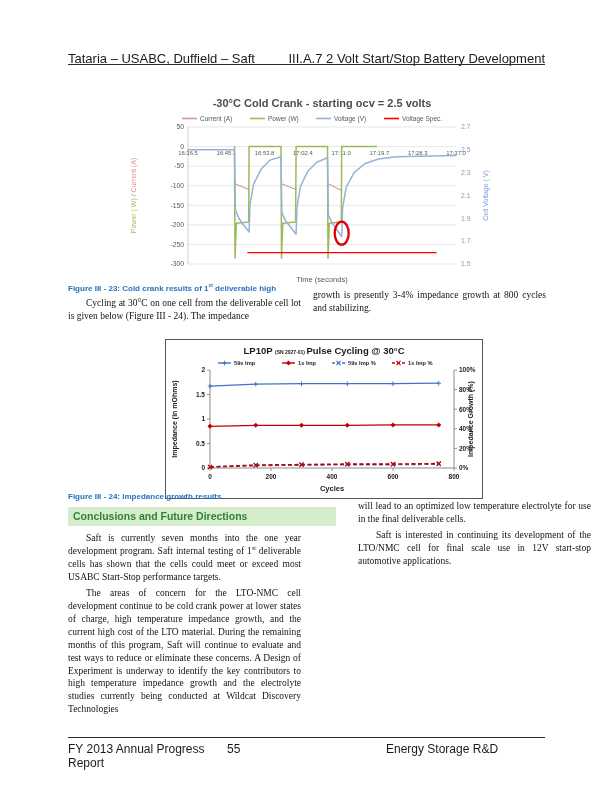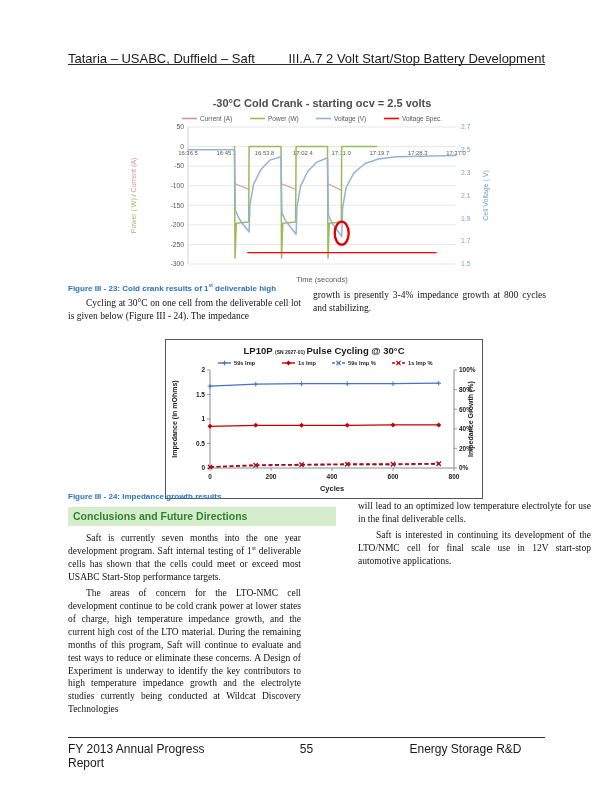--- a/index.html
+++ b/index.html
@@ -14,22 +14,22 @@
   .col{position:absolute;width:233px;font-size:9.5px;line-height:12.9px;text-align:justify;color:#131313;}
   .col p{margin:0 0 3.5px 0;}
   .indent{text-indent:18px;}
   .greenhdr{width:268px;height:19px;background:var(--green-bg,#d5edcb);color:var(--green-text,#2e8337);
             font-family:"Liberation Sans",sans-serif;font-weight:bold;font-size:10.5px;line-height:19px;
             padding-left:5px;box-sizing:border-box;}
   .abs{position:absolute;}
   .ftr{position:absolute;top:742px;left:68px;width:477px;display:flex;
        font-family:"Liberation Sans",sans-serif;font-size:12px;color:#1a1a1a;}
   .ftr span{flex:1;}
-  .ftr .c{text-align:center;}
-  .ftr .r{text-align:center;}
+  .ftr .c{text-align:left;}
+  .ftr .r{text-align:left;}
   .chartwrap{position:absolute;margin-top:8px;}
   #chart2-wrap{border:1px solid #555;}
   svg text{font-family:"Liberation Sans",sans-serif;}
 </style>
 </head>
 <body>
 
 <div class="page">
 
   <div class="hdr">

